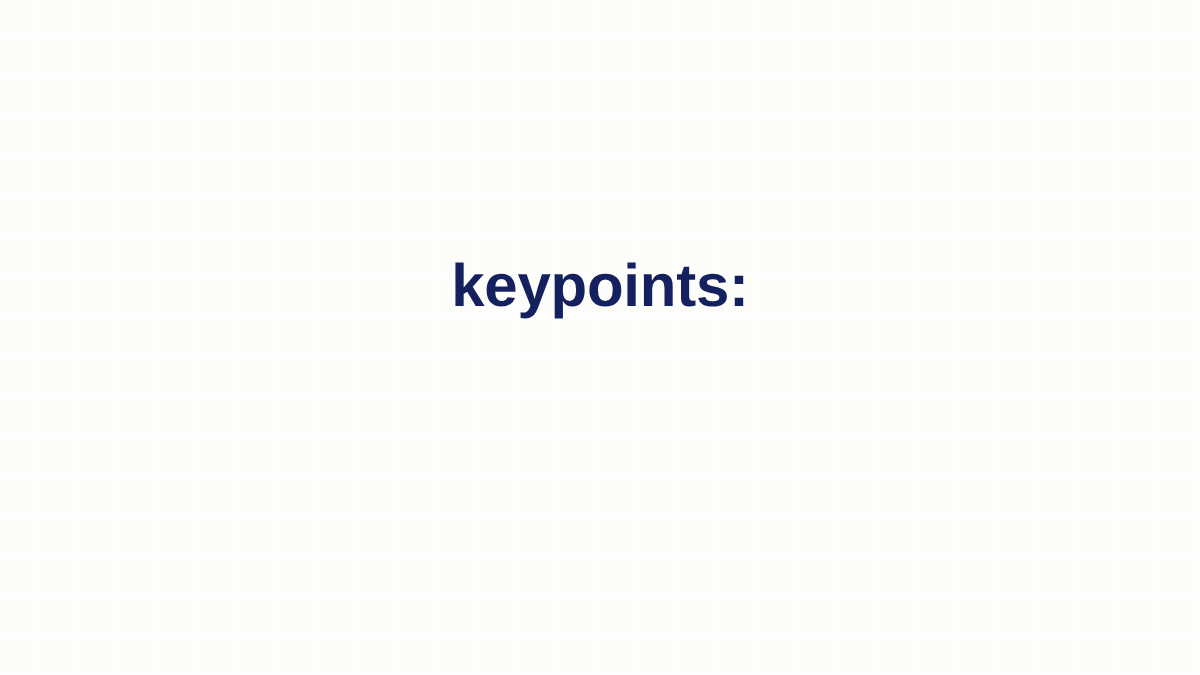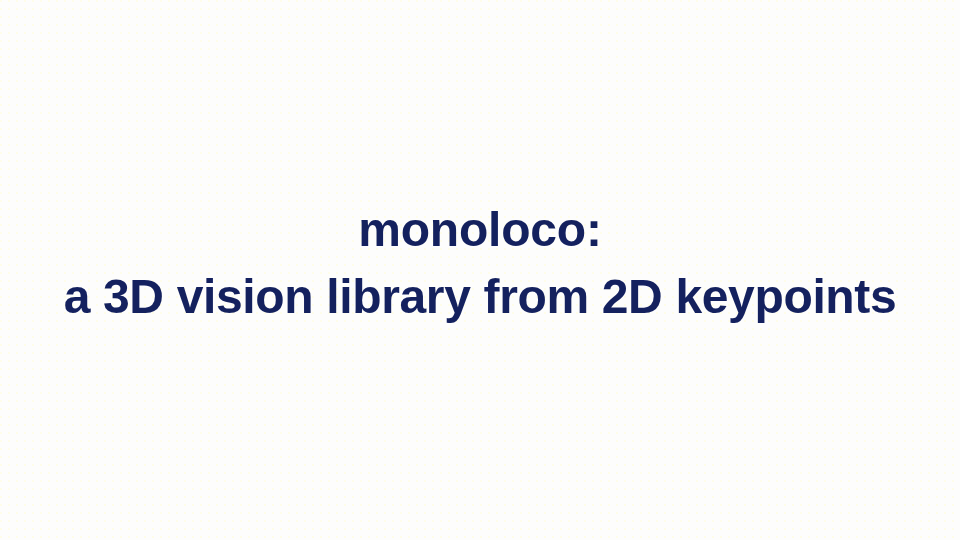--- a/index.html
+++ b/index.html
@@ -57,17 +57,16 @@
     font-size: 48px;
     letter-spacing: -0.35px;
   }
 </style>
 </head>
 <body>
 
 <div id="slide">
 
   <div id="title-block">
-    <span class="title-line title-line-1">monoloco:</span>
-    <span class="title-line title-line-2">a 3D vision library from 2D keypoints</span>
+    <span class="title-line title-line-1">keypoints:</span>
   </div>
 
 </div>
 
 </body></html>

